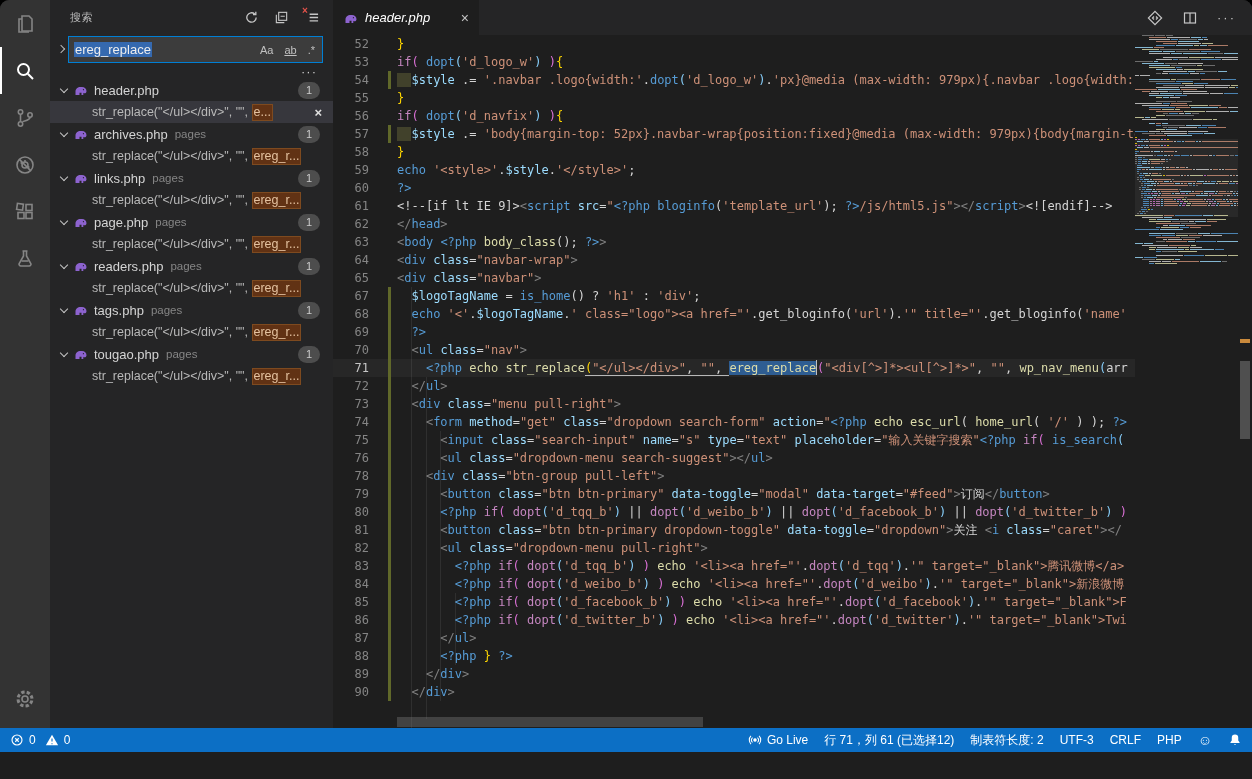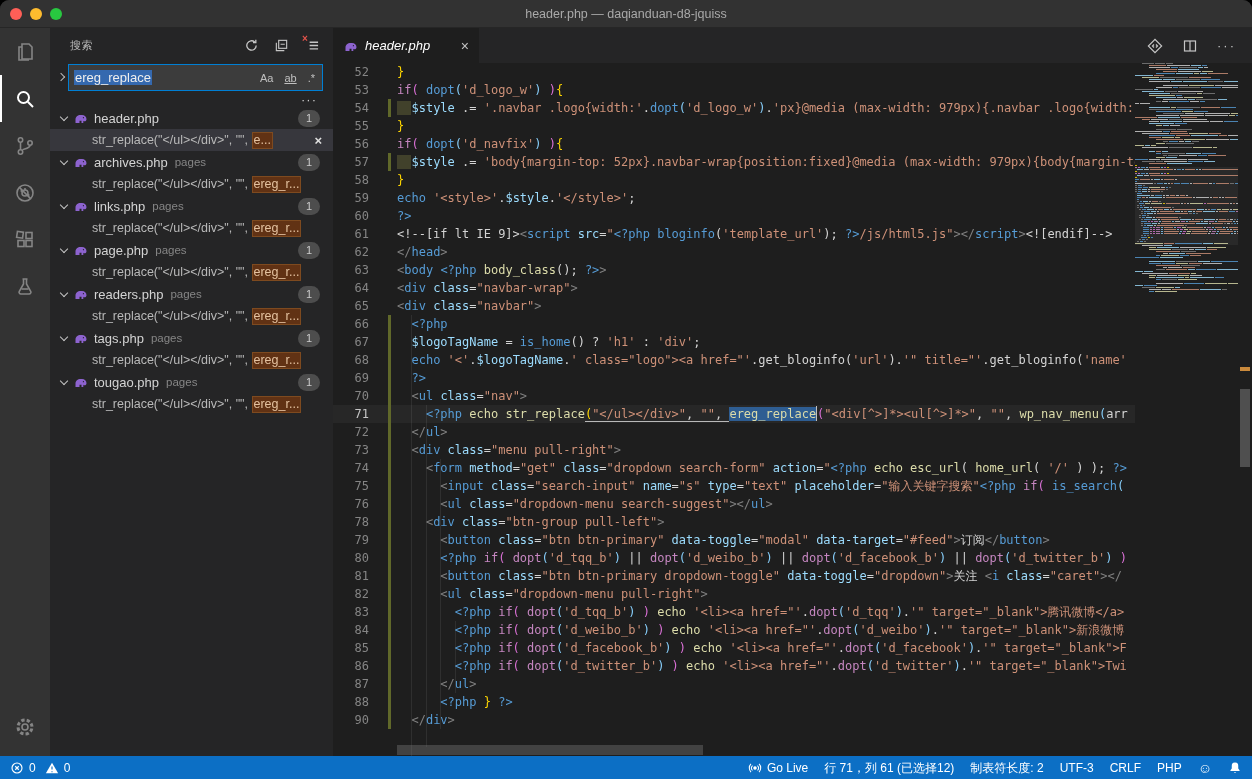--- a/index.html
+++ b/index.html
@@ -76,28 +76,20 @@
   .sb-left{display:flex;align-items:center;gap:5px;}
   .sb-right{margin-left:auto;display:flex;align-items:center;gap:16px;}
   .sb-item{display:flex;align-items:center;gap:5px;}
   svg{display:block;}
 </style>
 </head>
 <body>
 
 <div class="window">
 
-  <div class="titlebar">
-    <div class="lights">
-      <span class="light" style="background:#ff5f57"></span>
-      <span class="light" style="background:#febc2e"></span>
-      <span class="light" style="background:#28c840"></span>
-    </div>
-    <div class="title">header.php — daqianduan-d8-jquiss</div>
-  </div>
 
   <div class="main">
 
     <div class="activitybar">
       <div class="ab-item">
         <span>
           <svg width="24" height="24" viewBox="0 0 24 24" fill="none" stroke="currentColor" stroke-width="1.6">
             <path d="M9 4h7l3 3v12H9z"></path>
               <path d="M9 7H6v13h10"></path>
           </svg>
@@ -340,21 +332,20 @@
             <div class="code-line"><span class="ln">56</span><span class="decor"></span><span class="txt"><span class="tok" style="color: rgb(197, 134, 192);">if</span><span class="tok" style="color: rgb(218, 112, 214);">( </span><span class="tok" style="color: rgb(86, 156, 214);">dopt</span><span class="tok" style="color: rgb(135, 206, 250);">(</span><span class="tok" style="color: rgb(206, 145, 120);">'d_navfix'</span><span class="tok" style="color: rgb(135, 206, 250);">)</span><span class="tok" style="color: rgb(218, 112, 214);"> )</span><span class="tok" style="color: rgb(255, 215, 0);">{</span></span></div>
             <div class="code-line"><span class="ln">57</span><span class="decor modified"></span><span class="txt"><span class="tok tabfill" style="color: rgb(212, 212, 212);">  </span><span class="tok" style="color: rgb(156, 220, 254);">$style</span><span class="tok" style="color: rgb(212, 212, 212);"> .= </span><span class="tok" style="color: rgb(206, 145, 120);">'body{margin-top: 52px}.navbar-wrap{position:fixed}@media (max-width: 979px){body{margin-to</span></span></div>
             <div class="code-line"><span class="ln">58</span><span class="decor"></span><span class="txt"><span class="tok" style="color: rgb(255, 215, 0);">}</span></span></div>
             <div class="code-line"><span class="ln">59</span><span class="decor"></span><span class="txt"><span class="tok" style="color: rgb(86, 156, 214);">echo</span><span class="tok" style="color: rgb(212, 212, 212);"> </span><span class="tok" style="color: rgb(206, 145, 120);">'&lt;style&gt;'</span><span class="tok" style="color: rgb(212, 212, 212);">.</span><span class="tok" style="color: rgb(156, 220, 254);">$style</span><span class="tok" style="color: rgb(212, 212, 212);">.</span><span class="tok" style="color: rgb(206, 145, 120);">'&lt;/style&gt;'</span><span class="tok" style="color: rgb(212, 212, 212);">;</span></span></div>
             <div class="code-line"><span class="ln">60</span><span class="decor"></span><span class="txt"><span class="tok" style="color: rgb(86, 156, 214);">?&gt;</span></span></div>
             <div class="code-line"><span class="ln">61</span><span class="decor"></span><span class="txt"><span class="tok" style="color: rgb(212, 212, 212);">&lt;!--[if lt IE 9]&gt;</span><span class="tok" style="color: rgb(128, 128, 128);">&lt;</span><span class="tok" style="color: rgb(86, 156, 214);">script</span><span class="tok" style="color: rgb(212, 212, 212);"> </span><span class="tok" style="color: rgb(156, 220, 254);">src</span><span class="tok" style="color: rgb(212, 212, 212);">=</span><span class="tok" style="color: rgb(206, 145, 120);">"</span><span class="tok" style="color: rgb(86, 156, 214);">&lt;?php</span><span class="tok" style="color: rgb(212, 212, 212);"> </span><span class="tok" style="color: rgb(86, 156, 214);">bloginfo</span><span class="tok" style="color: rgb(212, 212, 212);">(</span><span class="tok" style="color: rgb(206, 145, 120);">'template_url'</span><span class="tok" style="color: rgb(212, 212, 212);">); </span><span class="tok" style="color: rgb(86, 156, 214);">?&gt;</span><span class="tok" style="color: rgb(206, 145, 120);">/js/html5.js"</span><span class="tok" style="color: rgb(128, 128, 128);">&gt;&lt;/</span><span class="tok" style="color: rgb(86, 156, 214);">script</span><span class="tok" style="color: rgb(128, 128, 128);">&gt;</span><span class="tok" style="color: rgb(212, 212, 212);">&lt;![endif]--&gt;</span></span></div>
             <div class="code-line"><span class="ln">62</span><span class="decor"></span><span class="txt"><span class="tok" style="color: rgb(128, 128, 128);">&lt;/</span><span class="tok" style="color: rgb(86, 156, 214);">head</span><span class="tok" style="color: rgb(128, 128, 128);">&gt;</span></span></div>
             <div class="code-line"><span class="ln">63</span><span class="decor"></span><span class="txt"><span class="tok" style="color: rgb(128, 128, 128);">&lt;</span><span class="tok" style="color: rgb(86, 156, 214);">body</span><span class="tok" style="color: rgb(212, 212, 212);"> </span><span class="tok" style="color: rgb(86, 156, 214);">&lt;?php</span><span class="tok" style="color: rgb(212, 212, 212);"> </span><span class="tok" style="color: rgb(220, 220, 170);">body_class</span><span class="tok" style="color: rgb(212, 212, 212);">(); </span><span class="tok" style="color: rgb(86, 156, 214);">?&gt;</span><span class="tok" style="color: rgb(128, 128, 128);">&gt;</span></span></div>
             <div class="code-line"><span class="ln">64</span><span class="decor"></span><span class="txt"><span class="tok" style="color: rgb(128, 128, 128);">&lt;</span><span class="tok" style="color: rgb(86, 156, 214);">div</span><span class="tok" style="color: rgb(212, 212, 212);"> </span><span class="tok" style="color: rgb(156, 220, 254);">class</span><span class="tok" style="color: rgb(212, 212, 212);">=</span><span class="tok" style="color: rgb(206, 145, 120);">"navbar-wrap"</span><span class="tok" style="color: rgb(128, 128, 128);">&gt;</span></span></div>
             <div class="code-line"><span class="ln">65</span><span class="decor"></span><span class="txt"><span class="tok" style="color: rgb(128, 128, 128);">&lt;</span><span class="tok" style="color: rgb(86, 156, 214);">div</span><span class="tok" style="color: rgb(212, 212, 212);"> </span><span class="tok" style="color: rgb(156, 220, 254);">class</span><span class="tok" style="color: rgb(212, 212, 212);">=</span><span class="tok" style="color: rgb(206, 145, 120);">"navbar"</span><span class="tok" style="color: rgb(128, 128, 128);">&gt;</span></span></div>
-            <div class="code-line"><span class="ln">66</span><span class="decor modified"></span><span class="txt"><span class="tok" style="color: rgb(212, 212, 212);">  </span><span class="tok" style="color: rgb(86, 156, 214);">&lt;?php</span></span></div>
             <div class="code-line"><span class="ln">67</span><span class="decor modified"></span><span class="txt"><span class="tok" style="color: rgb(212, 212, 212);">  </span><span class="tok" style="color: rgb(156, 220, 254);">$logoTagName</span><span class="tok" style="color: rgb(212, 212, 212);"> = </span><span class="tok" style="color: rgb(86, 156, 214);">is_home</span><span class="tok" style="color: rgb(212, 212, 212);">()</span><span class="tok" style="color: rgb(212, 212, 212);"> ? </span><span class="tok" style="color: rgb(206, 145, 120);">'h1'</span><span class="tok" style="color: rgb(212, 212, 212);"> : </span><span class="tok" style="color: rgb(206, 145, 120);">'div'</span><span class="tok" style="color: rgb(212, 212, 212);">;</span></span></div>
             <div class="code-line"><span class="ln">68</span><span class="decor modified"></span><span class="txt"><span class="tok" style="color: rgb(212, 212, 212);">  </span><span class="tok" style="color: rgb(86, 156, 214);">echo</span><span class="tok" style="color: rgb(212, 212, 212);"> </span><span class="tok" style="color: rgb(206, 145, 120);">'&lt;'</span><span class="tok" style="color: rgb(212, 212, 212);">.</span><span class="tok" style="color: rgb(156, 220, 254);">$logoTagName</span><span class="tok" style="color: rgb(212, 212, 212);">.</span><span class="tok" style="color: rgb(206, 145, 120);">' class="logo"&gt;&lt;a href="'</span><span class="tok" style="color: rgb(212, 212, 212);">.</span><span class="tok" style="color: rgb(212, 212, 212);">get_bloginfo</span><span class="tok" style="color: rgb(212, 212, 212);">(</span><span class="tok" style="color: rgb(206, 145, 120);">'url'</span><span class="tok" style="color: rgb(212, 212, 212);">)</span><span class="tok" style="color: rgb(212, 212, 212);">.</span><span class="tok" style="color: rgb(206, 145, 120);">'" title="'</span><span class="tok" style="color: rgb(212, 212, 212);">.</span><span class="tok" style="color: rgb(212, 212, 212);">get_bloginfo</span><span class="tok" style="color: rgb(212, 212, 212);">(</span><span class="tok" style="color: rgb(206, 145, 120);">'name'</span></span></div>
             <div class="code-line"><span class="ln">69</span><span class="decor modified"></span><span class="txt"><span class="tok" style="color: rgb(212, 212, 212);">  </span><span class="tok" style="color: rgb(86, 156, 214);">?&gt;</span></span></div>
             <div class="code-line"><span class="ln">70</span><span class="decor modified"></span><span class="txt"><span class="tok" style="color: rgb(212, 212, 212);">  </span><span class="tok" style="color: rgb(128, 128, 128);">&lt;</span><span class="tok" style="color: rgb(86, 156, 214);">ul</span><span class="tok" style="color: rgb(212, 212, 212);"> </span><span class="tok" style="color: rgb(156, 220, 254);">class</span><span class="tok" style="color: rgb(212, 212, 212);">=</span><span class="tok" style="color: rgb(206, 145, 120);">"nav"</span><span class="tok" style="color: rgb(128, 128, 128);">&gt;</span></span></div>
             <div class="code-line current"><span class="ln">71</span><span class="decor modified"></span><span class="txt"><span class="tok" style="color: rgb(212, 212, 212);">    </span><span class="tok" style="color: rgb(86, 156, 214);">&lt;?php</span><span class="tok" style="color: rgb(212, 212, 212);"> </span><span class="tok" style="color: rgb(220, 220, 170);">echo</span><span class="tok" style="color: rgb(212, 212, 212);"> </span><span class="tok" style="color: rgb(220, 220, 170);">str_replace</span><span class="tok ul" style="color: rgb(255, 215, 0);">(</span><span class="tok ul" style="color: rgb(206, 145, 120);">"&lt;/ul&gt;&lt;/div&gt;"</span><span class="tok ul" style="color: rgb(212, 212, 212);">, </span><span class="tok ul" style="color: rgb(206, 145, 120);">""</span><span class="tok ul" style="color: rgb(212, 212, 212);">, </span><span class="tok sel" style="color: rgb(220, 220, 170);">ereg_replace</span><span class="caret"></span><span class="tok" style="color: rgb(218, 112, 214);">(</span><span class="tok" style="color: rgb(206, 145, 120);">"&lt;div[^&gt;]*&gt;&lt;ul[^&gt;]*&gt;"</span><span class="tok" style="color: rgb(212, 212, 212);">, </span><span class="tok" style="color: rgb(206, 145, 120);">""</span><span class="tok" style="color: rgb(212, 212, 212);">, </span><span class="tok" style="color: rgb(220, 220, 170);">wp_nav_menu</span><span class="tok" style="color: rgb(135, 206, 250);">(</span><span class="tok" style="color: rgb(212, 212, 212);">arr</span></span></div>
             <div class="code-line"><span class="ln">72</span><span class="decor modified"></span><span class="txt"><span class="tok" style="color: rgb(212, 212, 212);">  </span><span class="tok" style="color: rgb(128, 128, 128);">&lt;/</span><span class="tok" style="color: rgb(86, 156, 214);">ul</span><span class="tok" style="color: rgb(128, 128, 128);">&gt;</span></span></div>
             <div class="code-line"><span class="ln">73</span><span class="decor modified"></span><span class="txt"><span class="tok" style="color: rgb(212, 212, 212);">  </span><span class="tok" style="color: rgb(128, 128, 128);">&lt;</span><span class="tok" style="color: rgb(86, 156, 214);">div</span><span class="tok" style="color: rgb(212, 212, 212);"> </span><span class="tok" style="color: rgb(156, 220, 254);">class</span><span class="tok" style="color: rgb(212, 212, 212);">=</span><span class="tok" style="color: rgb(206, 145, 120);">"menu pull-right"</span><span class="tok" style="color: rgb(128, 128, 128);">&gt;</span></span></div>
             <div class="code-line"><span class="ln">74</span><span class="decor modified"></span><span class="txt"><span class="tok" style="color: rgb(212, 212, 212);">    </span><span class="tok" style="color: rgb(128, 128, 128);">&lt;</span><span class="tok" style="color: rgb(86, 156, 214);">form</span><span class="tok" style="color: rgb(212, 212, 212);"> </span><span class="tok" style="color: rgb(156, 220, 254);">method</span><span class="tok" style="color: rgb(212, 212, 212);">=</span><span class="tok" style="color: rgb(206, 145, 120);">"get"</span><span class="tok" style="color: rgb(212, 212, 212);"> </span><span class="tok" style="color: rgb(156, 220, 254);">class</span><span class="tok" style="color: rgb(212, 212, 212);">=</span><span class="tok" style="color: rgb(206, 145, 120);">"dropdown search-form"</span><span class="tok" style="color: rgb(212, 212, 212);"> </span><span class="tok" style="color: rgb(156, 220, 254);">action</span><span class="tok" style="color: rgb(212, 212, 212);">=</span><span class="tok" style="color: rgb(206, 145, 120);">"</span><span class="tok" style="color: rgb(86, 156, 214);">&lt;?php</span><span class="tok" style="color: rgb(212, 212, 212);"> </span><span class="tok" style="color: rgb(220, 220, 170);">echo</span><span class="tok" style="color: rgb(212, 212, 212);"> </span><span class="tok" style="color: rgb(220, 220, 170);">esc_url</span><span class="tok" style="color: rgb(212, 212, 212);">( </span><span class="tok" style="color: rgb(220, 220, 170);">home_url</span><span class="tok" style="color: rgb(212, 212, 212);">( </span><span class="tok" style="color: rgb(206, 145, 120);">'/'</span><span class="tok" style="color: rgb(212, 212, 212);"> ) </span><span class="tok" style="color: rgb(212, 212, 212);">);</span><span class="tok" style="color: rgb(212, 212, 212);"> </span><span class="tok" style="color: rgb(86, 156, 214);">?&gt;</span></span></div>
             <div class="code-line"><span class="ln">75</span><span class="decor modified"></span><span class="txt"><span class="tok" style="color: rgb(212, 212, 212);">      </span><span class="tok" style="color: rgb(128, 128, 128);">&lt;</span><span class="tok" style="color: rgb(86, 156, 214);">input</span><span class="tok" style="color: rgb(212, 212, 212);"> </span><span class="tok" style="color: rgb(156, 220, 254);">class</span><span class="tok" style="color: rgb(212, 212, 212);">=</span><span class="tok" style="color: rgb(206, 145, 120);">"search-input"</span><span class="tok" style="color: rgb(212, 212, 212);"> </span><span class="tok" style="color: rgb(156, 220, 254);">name</span><span class="tok" style="color: rgb(212, 212, 212);">=</span><span class="tok" style="color: rgb(206, 145, 120);">"s"</span><span class="tok" style="color: rgb(212, 212, 212);"> </span><span class="tok" style="color: rgb(156, 220, 254);">type</span><span class="tok" style="color: rgb(212, 212, 212);">=</span><span class="tok" style="color: rgb(206, 145, 120);">"text"</span><span class="tok" style="color: rgb(212, 212, 212);"> </span><span class="tok" style="color: rgb(156, 220, 254);">placeholder</span><span class="tok" style="color: rgb(212, 212, 212);">=</span><span class="tok" style="color: rgb(206, 145, 120);">"输入关键字搜索"</span><span class="tok" style="color: rgb(86, 156, 214);">&lt;?php</span><span class="tok" style="color: rgb(212, 212, 212);"> </span><span class="tok" style="color: rgb(197, 134, 192);">if</span><span class="tok" style="color: rgb(218, 112, 214);">( </span><span class="tok" style="color: rgb(86, 156, 214);">is_search</span><span class="tok" style="color: rgb(135, 206, 250);">(</span></span></div>
             <div class="code-line"><span class="ln">76</span><span class="decor modified"></span><span class="txt"><span class="tok" style="color: rgb(212, 212, 212);">      </span><span class="tok" style="color: rgb(128, 128, 128);">&lt;</span><span class="tok" style="color: rgb(86, 156, 214);">ul</span><span class="tok" style="color: rgb(212, 212, 212);"> </span><span class="tok" style="color: rgb(156, 220, 254);">class</span><span class="tok" style="color: rgb(212, 212, 212);">=</span><span class="tok" style="color: rgb(206, 145, 120);">"dropdown-menu search-suggest"</span><span class="tok" style="color: rgb(128, 128, 128);">&gt;&lt;/</span><span class="tok" style="color: rgb(86, 156, 214);">ul</span><span class="tok" style="color: rgb(128, 128, 128);">&gt;</span></span></div>
@@ -362,20 +353,21 @@
             <div class="code-line"><span class="ln">79</span><span class="decor modified"></span><span class="txt"><span class="tok" style="color: rgb(212, 212, 212);">      </span><span class="tok" style="color: rgb(128, 128, 128);">&lt;</span><span class="tok" style="color: rgb(86, 156, 214);">button</span><span class="tok" style="color: rgb(212, 212, 212);"> </span><span class="tok" style="color: rgb(156, 220, 254);">class</span><span class="tok" style="color: rgb(212, 212, 212);">=</span><span class="tok" style="color: rgb(206, 145, 120);">"btn btn-primary"</span><span class="tok" style="color: rgb(212, 212, 212);"> </span><span class="tok" style="color: rgb(156, 220, 254);">data-toggle</span><span class="tok" style="color: rgb(212, 212, 212);">=</span><span class="tok" style="color: rgb(206, 145, 120);">"modal"</span><span class="tok" style="color: rgb(212, 212, 212);"> </span><span class="tok" style="color: rgb(156, 220, 254);">data-target</span><span class="tok" style="color: rgb(212, 212, 212);">=</span><span class="tok" style="color: rgb(206, 145, 120);">"#feed"</span><span class="tok" style="color: rgb(128, 128, 128);">&gt;</span><span class="tok" style="color: rgb(212, 212, 212);">订阅</span><span class="tok" style="color: rgb(128, 128, 128);">&lt;/</span><span class="tok" style="color: rgb(86, 156, 214);">button</span><span class="tok" style="color: rgb(128, 128, 128);">&gt;</span></span></div>
             <div class="code-line"><span class="ln">80</span><span class="decor modified"></span><span class="txt"><span class="tok" style="color: rgb(212, 212, 212);">      </span><span class="tok" style="color: rgb(86, 156, 214);">&lt;?php</span><span class="tok" style="color: rgb(212, 212, 212);"> </span><span class="tok" style="color: rgb(197, 134, 192);">if</span><span class="tok" style="color: rgb(218, 112, 214);">( </span><span class="tok" style="color: rgb(197, 134, 192);">dopt</span><span class="tok" style="color: rgb(135, 206, 250);">(</span><span class="tok" style="color: rgb(206, 145, 120);">'d_tqq_b'</span><span class="tok" style="color: rgb(135, 206, 250);">)</span><span class="tok" style="color: rgb(212, 212, 212);"> || </span><span class="tok" style="color: rgb(197, 134, 192);">dopt</span><span class="tok" style="color: rgb(135, 206, 250);">(</span><span class="tok" style="color: rgb(206, 145, 120);">'d_weibo_b'</span><span class="tok" style="color: rgb(135, 206, 250);">)</span><span class="tok" style="color: rgb(212, 212, 212);"> || </span><span class="tok" style="color: rgb(197, 134, 192);">dopt</span><span class="tok" style="color: rgb(135, 206, 250);">(</span><span class="tok" style="color: rgb(206, 145, 120);">'d_facebook_b'</span><span class="tok" style="color: rgb(135, 206, 250);">)</span><span class="tok" style="color: rgb(212, 212, 212);"> || </span><span class="tok" style="color: rgb(197, 134, 192);">dopt</span><span class="tok" style="color: rgb(135, 206, 250);">(</span><span class="tok" style="color: rgb(206, 145, 120);">'d_twitter_b'</span><span class="tok" style="color: rgb(135, 206, 250);">)</span><span class="tok" style="color: rgb(218, 112, 214);"> )</span></span></div>
             <div class="code-line"><span class="ln">81</span><span class="decor modified"></span><span class="txt"><span class="tok" style="color: rgb(212, 212, 212);">      </span><span class="tok" style="color: rgb(128, 128, 128);">&lt;</span><span class="tok" style="color: rgb(86, 156, 214);">button</span><span class="tok" style="color: rgb(212, 212, 212);"> </span><span class="tok" style="color: rgb(156, 220, 254);">class</span><span class="tok" style="color: rgb(212, 212, 212);">=</span><span class="tok" style="color: rgb(206, 145, 120);">"btn btn-primary dropdown-toggle"</span><span class="tok" style="color: rgb(212, 212, 212);"> </span><span class="tok" style="color: rgb(156, 220, 254);">data-toggle</span><span class="tok" style="color: rgb(212, 212, 212);">=</span><span class="tok" style="color: rgb(206, 145, 120);">"dropdown"</span><span class="tok" style="color: rgb(128, 128, 128);">&gt;</span><span class="tok" style="color: rgb(212, 212, 212);">关注 </span><span class="tok" style="color: rgb(128, 128, 128);">&lt;</span><span class="tok" style="color: rgb(86, 156, 214);">i</span><span class="tok" style="color: rgb(212, 212, 212);"> </span><span class="tok" style="color: rgb(156, 220, 254);">class</span><span class="tok" style="color: rgb(212, 212, 212);">=</span><span class="tok" style="color: rgb(206, 145, 120);">"caret"</span><span class="tok" style="color: rgb(128, 128, 128);">&gt;&lt;/</span></span></div>
             <div class="code-line"><span class="ln">82</span><span class="decor modified"></span><span class="txt"><span class="tok" style="color: rgb(212, 212, 212);">      </span><span class="tok" style="color: rgb(128, 128, 128);">&lt;</span><span class="tok" style="color: rgb(86, 156, 214);">ul</span><span class="tok" style="color: rgb(212, 212, 212);"> </span><span class="tok" style="color: rgb(156, 220, 254);">class</span><span class="tok" style="color: rgb(212, 212, 212);">=</span><span class="tok" style="color: rgb(206, 145, 120);">"dropdown-menu pull-right"</span><span class="tok" style="color: rgb(128, 128, 128);">&gt;</span></span></div>
             <div class="code-line"><span class="ln">83</span><span class="decor modified"></span><span class="txt"><span class="tok" style="color: rgb(212, 212, 212);">        </span><span class="tok" style="color: rgb(86, 156, 214);">&lt;?php</span><span class="tok" style="color: rgb(212, 212, 212);"> </span><span class="tok" style="color: rgb(197, 134, 192);">if</span><span class="tok" style="color: rgb(218, 112, 214);">( </span><span class="tok" style="color: rgb(197, 134, 192);">dopt</span><span class="tok" style="color: rgb(135, 206, 250);">(</span><span class="tok" style="color: rgb(206, 145, 120);">'d_tqq_b'</span><span class="tok" style="color: rgb(135, 206, 250);">)</span><span class="tok" style="color: rgb(218, 112, 214);"> ) </span><span class="tok" style="color: rgb(220, 220, 170);">echo</span><span class="tok" style="color: rgb(212, 212, 212);"> </span><span class="tok" style="color: rgb(206, 145, 120);">'&lt;li&gt;&lt;a href="'</span><span class="tok" style="color: rgb(212, 212, 212);">.</span><span class="tok" style="color: rgb(197, 134, 192);">dopt</span><span class="tok" style="color: rgb(135, 206, 250);">(</span><span class="tok" style="color: rgb(206, 145, 120);">'d_tqq'</span><span class="tok" style="color: rgb(135, 206, 250);">)</span><span class="tok" style="color: rgb(212, 212, 212);">.</span><span class="tok" style="color: rgb(206, 145, 120);">'" target="_blank"&gt;腾讯微博&lt;/a&gt;</span></span></div>
             <div class="code-line"><span class="ln">84</span><span class="decor modified"></span><span class="txt"><span class="tok" style="color: rgb(212, 212, 212);">        </span><span class="tok" style="color: rgb(86, 156, 214);">&lt;?php</span><span class="tok" style="color: rgb(212, 212, 212);"> </span><span class="tok" style="color: rgb(197, 134, 192);">if</span><span class="tok" style="color: rgb(218, 112, 214);">( </span><span class="tok" style="color: rgb(197, 134, 192);">dopt</span><span class="tok" style="color: rgb(135, 206, 250);">(</span><span class="tok" style="color: rgb(206, 145, 120);">'d_weibo_b'</span><span class="tok" style="color: rgb(135, 206, 250);">)</span><span class="tok" style="color: rgb(218, 112, 214);"> ) </span><span class="tok" style="color: rgb(220, 220, 170);">echo</span><span class="tok" style="color: rgb(212, 212, 212);"> </span><span class="tok" style="color: rgb(206, 145, 120);">'&lt;li&gt;&lt;a href="'</span><span class="tok" style="color: rgb(212, 212, 212);">.</span><span class="tok" style="color: rgb(197, 134, 192);">dopt</span><span class="tok" style="color: rgb(135, 206, 250);">(</span><span class="tok" style="color: rgb(206, 145, 120);">'d_weibo'</span><span class="tok" style="color: rgb(135, 206, 250);">)</span><span class="tok" style="color: rgb(212, 212, 212);">.</span><span class="tok" style="color: rgb(206, 145, 120);">'" target="_blank"&gt;新浪微博</span></span></div>
             <div class="code-line"><span class="ln">85</span><span class="decor modified"></span><span class="txt"><span class="tok" style="color: rgb(212, 212, 212);">        </span><span class="tok" style="color: rgb(86, 156, 214);">&lt;?php</span><span class="tok" style="color: rgb(212, 212, 212);"> </span><span class="tok" style="color: rgb(197, 134, 192);">if</span><span class="tok" style="color: rgb(218, 112, 214);">( </span><span class="tok" style="color: rgb(197, 134, 192);">dopt</span><span class="tok" style="color: rgb(135, 206, 250);">(</span><span class="tok" style="color: rgb(206, 145, 120);">'d_facebook_b'</span><span class="tok" style="color: rgb(135, 206, 250);">)</span><span class="tok" style="color: rgb(218, 112, 214);"> ) </span><span class="tok" style="color: rgb(220, 220, 170);">echo</span><span class="tok" style="color: rgb(212, 212, 212);"> </span><span class="tok" style="color: rgb(206, 145, 120);">'&lt;li&gt;&lt;a href="'</span><span class="tok" style="color: rgb(212, 212, 212);">.</span><span class="tok" style="color: rgb(197, 134, 192);">dopt</span><span class="tok" style="color: rgb(135, 206, 250);">(</span><span class="tok" style="color: rgb(206, 145, 120);">'d_facebook'</span><span class="tok" style="color: rgb(135, 206, 250);">)</span><span class="tok" style="color: rgb(212, 212, 212);">.</span><span class="tok" style="color: rgb(206, 145, 120);">'" target="_blank"&gt;F</span></span></div>
             <div class="code-line"><span class="ln">86</span><span class="decor modified"></span><span class="txt"><span class="tok" style="color: rgb(212, 212, 212);">        </span><span class="tok" style="color: rgb(86, 156, 214);">&lt;?php</span><span class="tok" style="color: rgb(212, 212, 212);"> </span><span class="tok" style="color: rgb(197, 134, 192);">if</span><span class="tok" style="color: rgb(218, 112, 214);">( </span><span class="tok" style="color: rgb(197, 134, 192);">dopt</span><span class="tok" style="color: rgb(135, 206, 250);">(</span><span class="tok" style="color: rgb(206, 145, 120);">'d_twitter_b'</span><span class="tok" style="color: rgb(135, 206, 250);">)</span><span class="tok" style="color: rgb(218, 112, 214);"> ) </span><span class="tok" style="color: rgb(220, 220, 170);">echo</span><span class="tok" style="color: rgb(212, 212, 212);"> </span><span class="tok" style="color: rgb(206, 145, 120);">'&lt;li&gt;&lt;a href="'</span><span class="tok" style="color: rgb(212, 212, 212);">.</span><span class="tok" style="color: rgb(197, 134, 192);">dopt</span><span class="tok" style="color: rgb(135, 206, 250);">(</span><span class="tok" style="color: rgb(206, 145, 120);">'d_twitter'</span><span class="tok" style="color: rgb(135, 206, 250);">)</span><span class="tok" style="color: rgb(212, 212, 212);">.</span><span class="tok" style="color: rgb(206, 145, 120);">'" target="_blank"&gt;Twi</span></span></div>
             <div class="code-line"><span class="ln">87</span><span class="decor modified"></span><span class="txt"><span class="tok" style="color: rgb(212, 212, 212);">      </span><span class="tok" style="color: rgb(128, 128, 128);">&lt;/</span><span class="tok" style="color: rgb(86, 156, 214);">ul</span><span class="tok" style="color: rgb(128, 128, 128);">&gt;</span></span></div>
             <div class="code-line"><span class="ln">88</span><span class="decor modified"></span><span class="txt"><span class="tok" style="color: rgb(212, 212, 212);">      </span><span class="tok" style="color: rgb(86, 156, 214);">&lt;?php</span><span class="tok" style="color: rgb(212, 212, 212);"> </span><span class="tok" style="color: rgb(255, 215, 0);">}</span><span class="tok" style="color: rgb(212, 212, 212);"> </span><span class="tok" style="color: rgb(86, 156, 214);">?&gt;</span></span></div>
+            <div class="code-line"><span class="ln">89</span><span class="decor modified"></span><span class="txt"><span class="tok" style="color: rgb(212, 212, 212);">    </span><span class="tok" style="color: rgb(128, 128, 128);">&lt;/</span><span class="tok" style="color: rgb(86, 156, 214);">div</span><span class="tok" style="color: rgb(128, 128, 128);">&gt;</span></span></div>
             <div class="code-line"><span class="ln">90</span><span class="decor modified"></span><span class="txt"><span class="tok" style="color: rgb(212, 212, 212);">  </span><span class="tok" style="color: rgb(128, 128, 128);">&lt;/</span><span class="tok" style="color: rgb(86, 156, 214);">div</span><span class="tok" style="color: rgb(128, 128, 128);">&gt;</span></span></div>
           </div>
         <div class="hscroll"></div>
       </div>
 
       <div class="minimap" id="minimap">
         <div class="mini-slider"></div>
       <div class="mini-row"><span class="mini-bar" style="margin-left: 7px; width: 11.998px; background: rgb(128, 128, 128);"></span><span class="mini-bar" style="width: 9.96745px; background: rgb(128, 128, 128);"></span><span class="mini-bar" style="width: 7.11764px; background: rgb(128, 128, 128);"></span></div>
           <div class="mini-row"><span class="mini-bar" style="margin-left: 14px; width: 16.6473px; background: rgb(206, 145, 120);"></span><span class="mini-bar" style="width: 22.8665px; background: rgb(212, 212, 212);"></span><span class="mini-bar" style="width: 10.4764px; background: rgb(156, 220, 254);"></span><span class="mini-bar" style="width: 4.89309px; background: rgb(86, 156, 214);"></span></div>
           <div class="mini-row"><span class="mini-bar" style="margin-left: 14px; width: 21.2967px; background: rgb(212, 212, 212);"></span><span class="mini-bar" style="width: 6.74865px; background: rgb(86, 156, 214);"></span><span class="mini-bar" style="width: 18.3922px; background: rgb(128, 128, 128);"></span><span class="mini-bar" style="width: 4.60055px; background: rgb(156, 220, 254);"></span><span class="mini-bar" style="width: 4.25523px; background: rgb(212, 212, 212);"></span></div>

